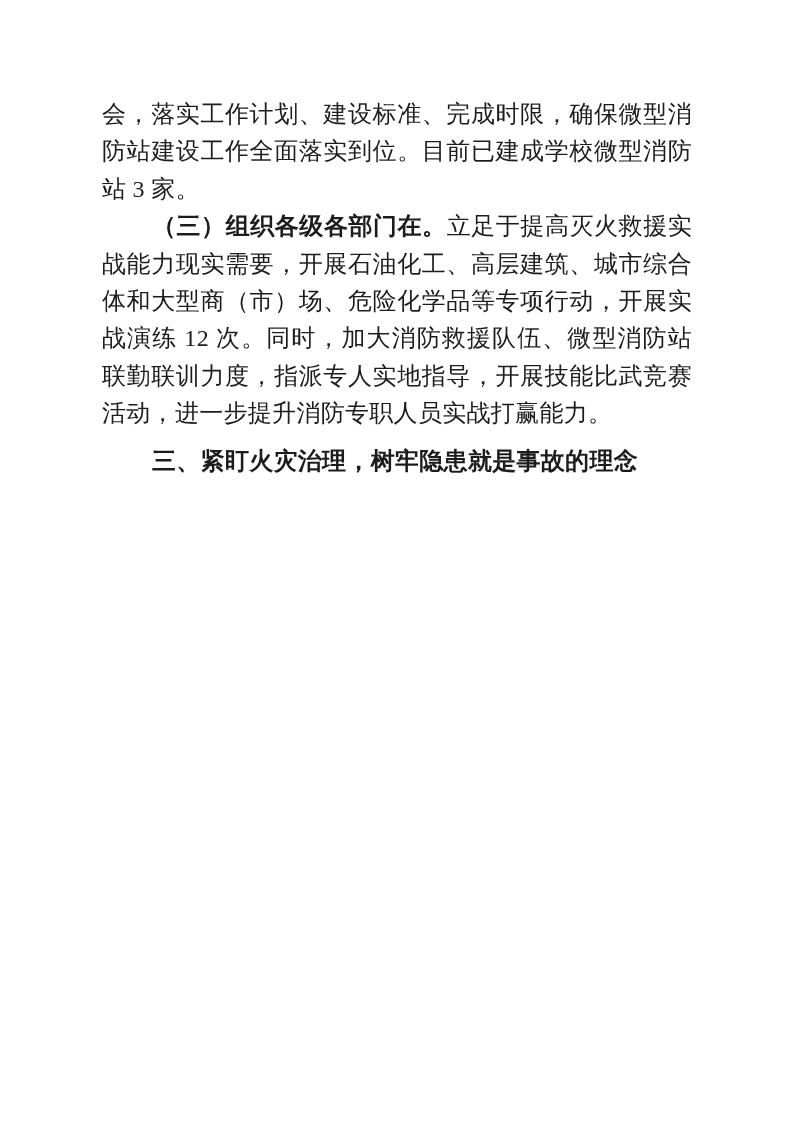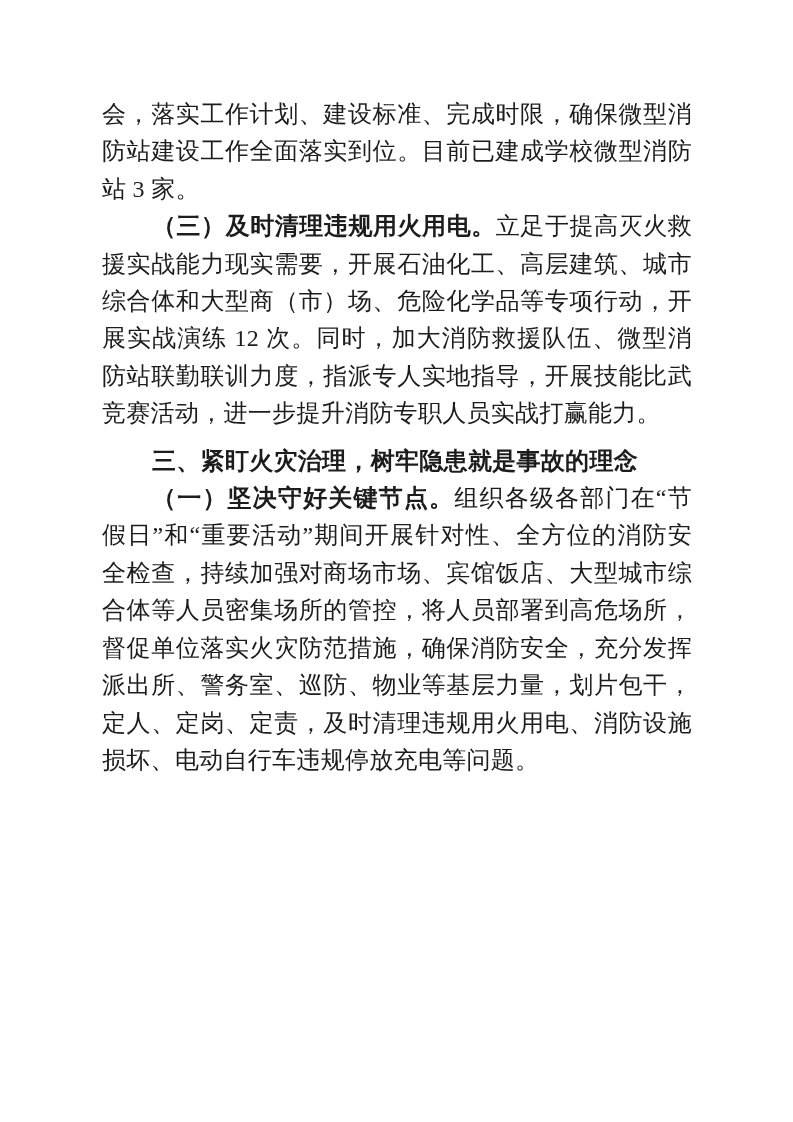--- a/index.html
+++ b/index.html
@@ -39,20 +39,19 @@
     margin-top: 10px;
   }
 </style>
 </head>
 <body>
 
 <div class="page">
 
   <p class="para"><span class="lead"></span><span>会，落实工作计划、建设标准、完成时限，确保微型消防站建设工作全面落实到位。目前已建成学校微型消防站 3 家。</span></p>
 
-  <p class="para indent"><span class="lead">（三）及时清理违规用火用电。</span><span>立足于提高灭火救援实战能力现实需要，开展石油化工、高层建筑、城市综合体和大型商（市）场、危险化学品等专项行动，开展实战演练 12 次。同时，加大消防救援队伍、微型消防站联勤联训力度，指派专人实地指导，开展技能比武竞赛活动，进一步提升消防专职人员实战打赢能力。</span></p>
+  <p class="para indent"><span class="lead">（三）组织各级各部门在。</span><span>立足于提高灭火救援实战能力现实需要，开展石油化工、高层建筑、城市综合体和大型商（市）场、危险化学品等专项行动，开展实战演练 12 次。同时，加大消防救援队伍、微型消防站联勤联训力度，指派专人实地指导，开展技能比武竞赛活动，进一步提升消防专职人员实战打赢能力。</span></p>
 
   <p class="para indent heading"><span>三、紧盯火灾治理，树牢隐患就是事故的理念</span></p>
 
-  <p class="para indent"><span class="lead">（一）坚决守好关键节点。</span><span>组织各级各部门在“节假日”和“重要活动”期间开展针对性、全方位的消防安全检查，持续加强对商场市场、宾馆饭店、大型城市综合体等人员密集场所的管控，将人员部署到高危场所，督促单位落实火灾防范措施，确保消防安全，充分发挥派出所、警务室、巡防、物业等基层力量，划片包干，定人、定岗、定责，及时清理违规用火用电、消防设施损坏、电动自行车违规停放充电等问题。</span></p>
 
 
 </div>
 
 </body></html>

